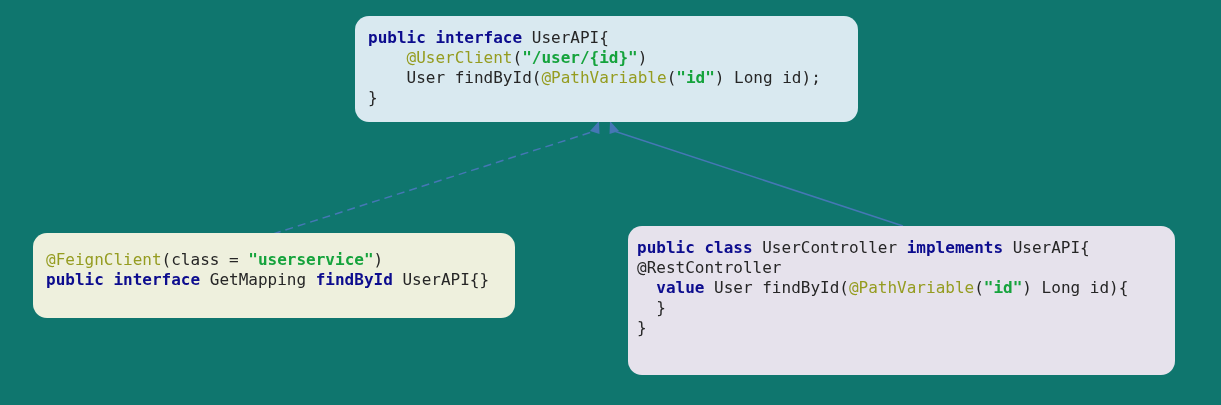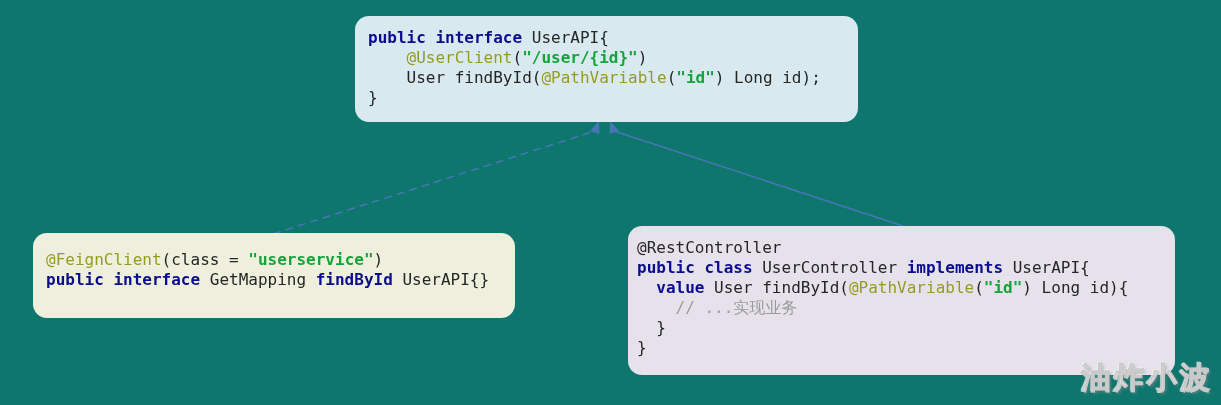--- a/index.html
+++ b/index.html
@@ -79,23 +79,21 @@
       <div class="code-line"><span class="tok-pl">    User findById(</span><span class="tok-an">@PathVariable</span><span class="tok-pl">(</span><span class="tok-st">"id"</span><span class="tok-pl">) Long id);</span></div>
       <div class="code-line"><span class="tok-pl">}</span></div>
     </div>
 
   <div class="code-box box-client">
       <div class="code-line"><span class="tok-an">@FeignClient</span><span class="tok-pl">(class = </span><span class="tok-st">"userservice"</span><span class="tok-pl">)</span></div>
       <div class="code-line"><span class="tok-kw">public interface</span><span class="tok-pl"> GetMapping </span><span class="tok-kw">findById</span><span class="tok-pl"> UserAPI{}</span></div>
     </div>
 
   <div class="code-box box-controller">
+      <div class="code-line"><span class="tok-kw">public class</span><span class="tok-pl"> UserController </span><span class="tok-kw">implements</span><span class="tok-pl"> UserAPI{</span></div>
       <div class="code-line"><span class="tok-pl">@RestController</span></div>
-      <div class="code-line"><span class="tok-kw">public class</span><span class="tok-pl"> UserController </span><span class="tok-kw">implements</span><span class="tok-pl"> UserAPI{</span></div>
       <div class="code-line"><span class="tok-pl">  </span><span class="tok-kw">value</span><span class="tok-pl"> User findById(</span><span class="tok-an">@PathVariable</span><span class="tok-pl">(</span><span class="tok-st">"id"</span><span class="tok-pl">) Long id){</span></div>
-      <div class="code-line"><span class="tok-cm">    // ...实现业务</span></div>
       <div class="code-line"><span class="tok-pl">  }</span></div>
       <div class="code-line"><span class="tok-pl">}</span></div>
     </div>
 
-  <div class="watermark">油炸小波</div>
 
 </div>
 
 </body></html>

